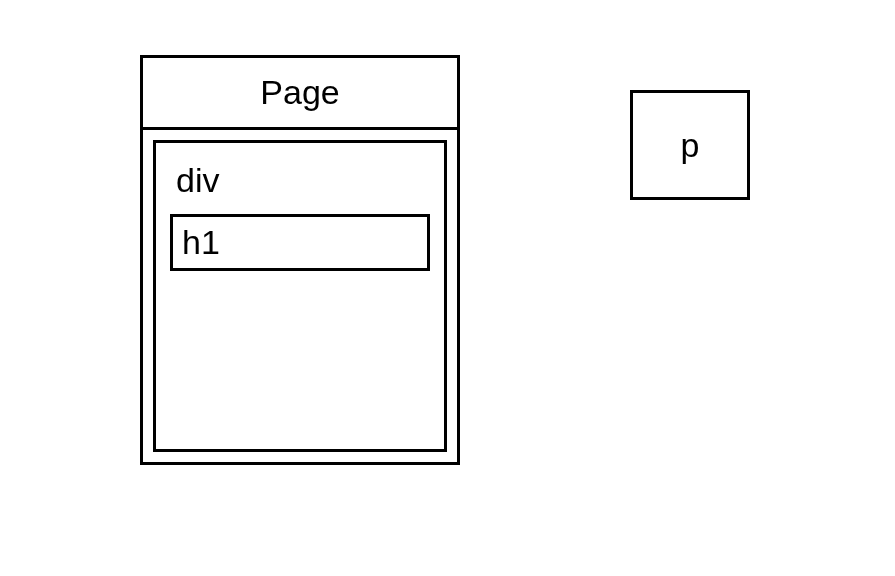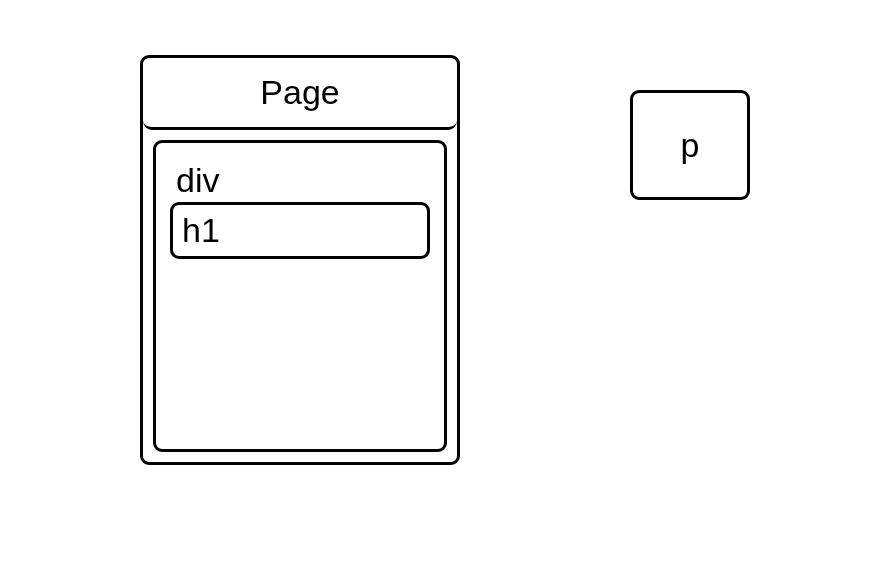--- a/index.html
+++ b/index.html
@@ -1,19 +1,18 @@
 <!DOCTYPE html>
 <html><head>
   <meta charset="utf-8">
   <style>
     * {
       box-sizing: border-box;
       margin: 0;
       padding: 0;
-      border-radius: 9px;
     }
     body {
       width: 895px;
       height: 576px;
       background: #ffffff;
       font-family: Arial, Helvetica, sans-serif;
       position: relative;
     }
     .page-container {
       position: absolute;
@@ -40,21 +39,21 @@
     }
     .div-box {
       border: 3px solid #000;
       height: 100%;
       padding: 18px 14px 14px 14px;
     }
     .div-label {
       font-size: 34px;
       color: #000;
       display: block;
-      margin-bottom: 2px;
+      margin-bottom: 14px;
       padding-left: 6px;
     }
     .h1-box {
       border: 3px solid #000;
       padding: 6px 9px;
     }
     .h1-box span {
       font-size: 34px;
       color: #000;
     }

